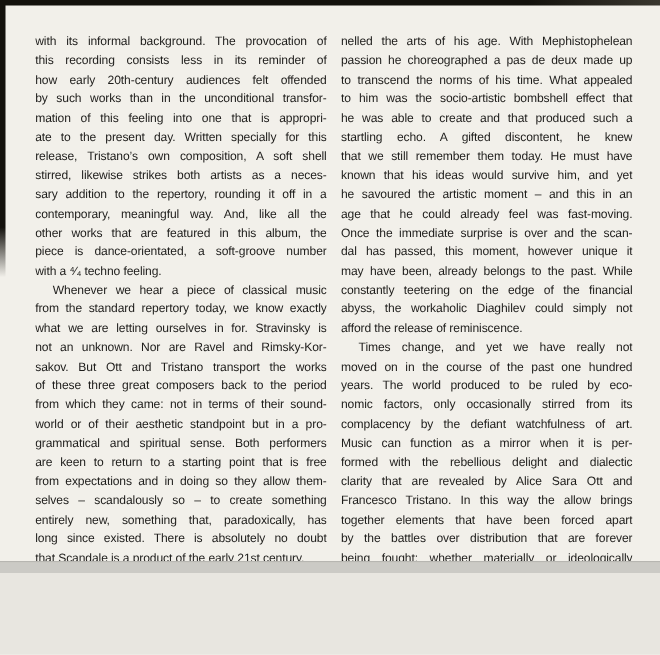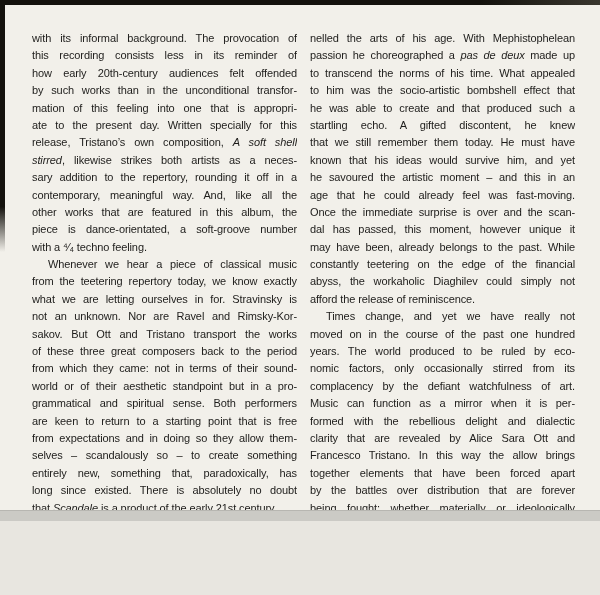--- a/index.html
+++ b/index.html
@@ -36,21 +36,21 @@
   }
   .column{flex:1 1 0;min-width:0;}
   .line{
     height:17.4px;line-height:17.4px;
     font-size:11px;letter-spacing:-0.1px;font-weight:500;
     white-space:nowrap;overflow:hidden;
     text-align:justify;text-align-last:justify;
   }
   .line.para-end{text-align-last:left;}
   .line.indent{padding-left:16px;box-sizing:border-box;}
-  .it{font-style:italic;}
+  .it{}
   .page-number{
     position:absolute;left:33px;top:555px;
     font-size:13px;line-height:17px;font-weight:500;color:#2a2927;
   }
 </style>
 </head>
 <body>
 
 <div class="page">
   <div class="edge-top"></div>
@@ -65,21 +65,21 @@
         <div class="line"><span>mation of this feeling into one that is appropri-</span></div>
         <div class="line"><span>ate to the present day. Written specially for this</span></div>
         <div class="line"><span>release, Tristano’s own composition, </span><span class="it">A soft shell</span></div>
         <div class="line"><span class="it">stirred</span><span>, likewise strikes both artists as a neces-</span></div>
         <div class="line"><span>sary addition to the repertory, rounding it off in a</span></div>
         <div class="line"><span>contemporary, meaningful way. And, like all the</span></div>
         <div class="line"><span>other works that are featured in this album, the</span></div>
         <div class="line"><span>piece is dance-orientated, a soft-groove number</span></div>
         <div class="line para-end"><span>with a ⁴⁄₄ techno feeling.</span></div>
         <div class="line indent"><span>Whenever we hear a piece of classical music</span></div>
-        <div class="line"><span>from the teetering repertory today, we know exactly</span></div>
+        <div class="line"><span>from the standard repertory today, we know exactly</span></div>
         <div class="line"><span>what we are letting ourselves in for. Stravinsky is</span></div>
         <div class="line"><span>not an unknown. Nor are Ravel and Rimsky-Kor-</span></div>
         <div class="line"><span>sakov. But Ott and Tristano transport the works</span></div>
         <div class="line"><span>of these three great composers back to the period</span></div>
         <div class="line"><span>from which they came: not in terms of their sound-</span></div>
         <div class="line"><span>world or of their aesthetic standpoint but in a pro-</span></div>
         <div class="line"><span>grammatical and spiritual sense. Both performers</span></div>
         <div class="line"><span>are keen to return to a starting point that is free</span></div>
         <div class="line"><span>from expectations and in doing so they allow them-</span></div>
         <div class="line"><span>selves – scandalously so – to create something</span></div>

